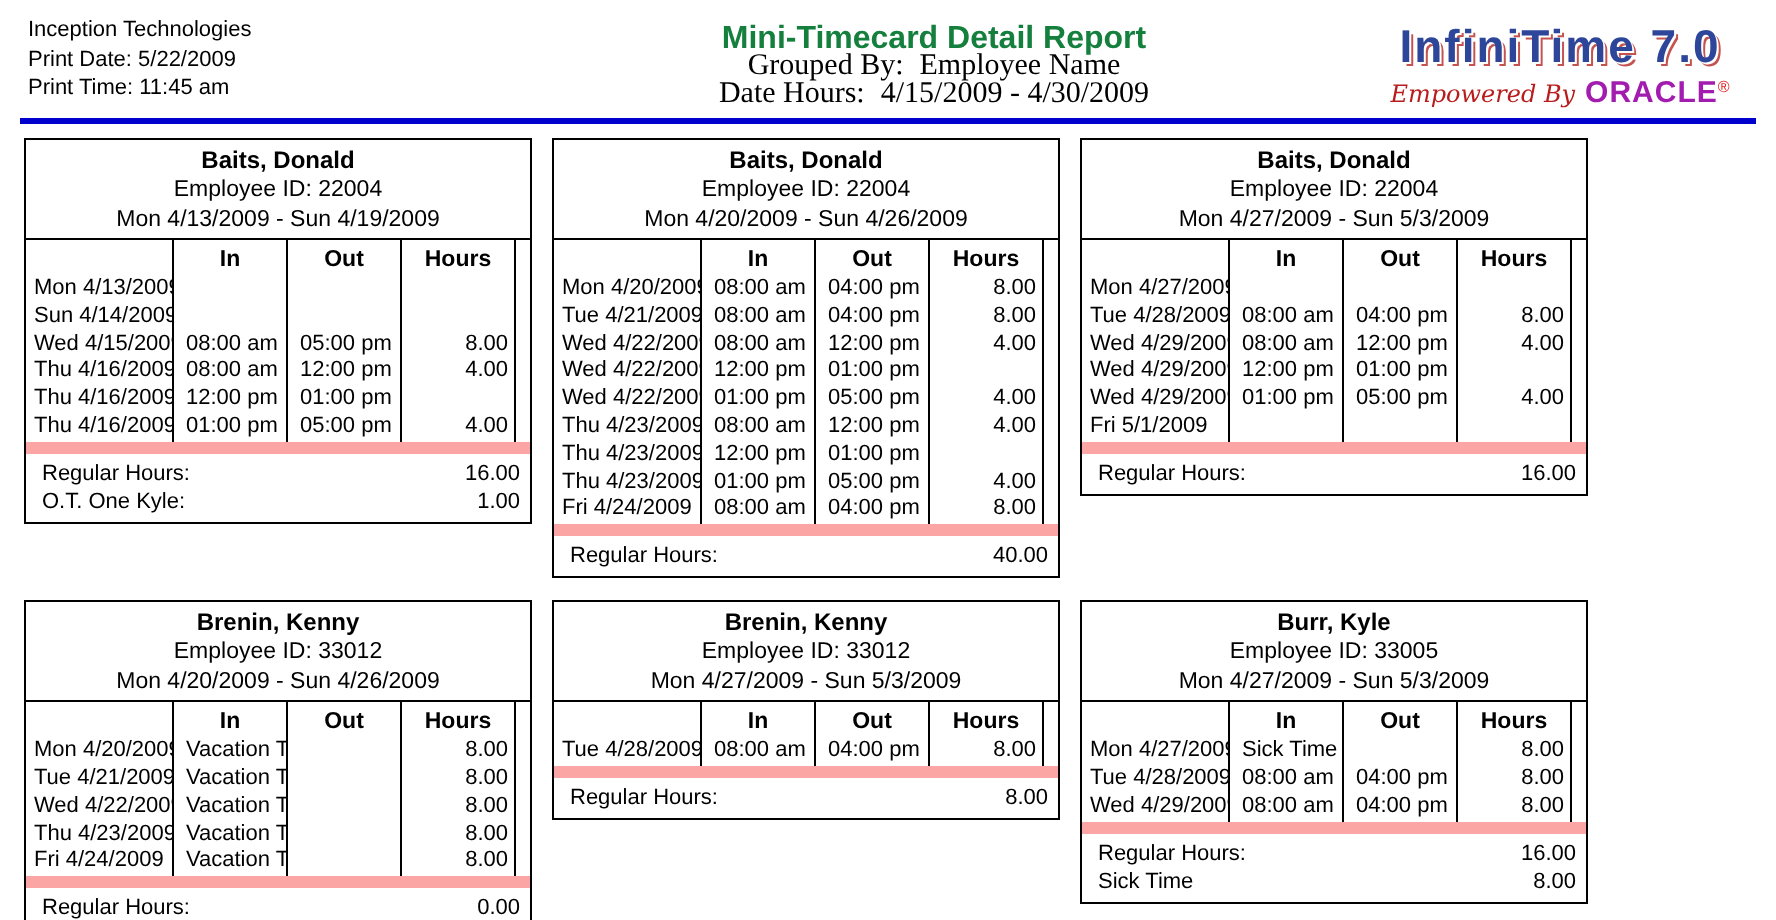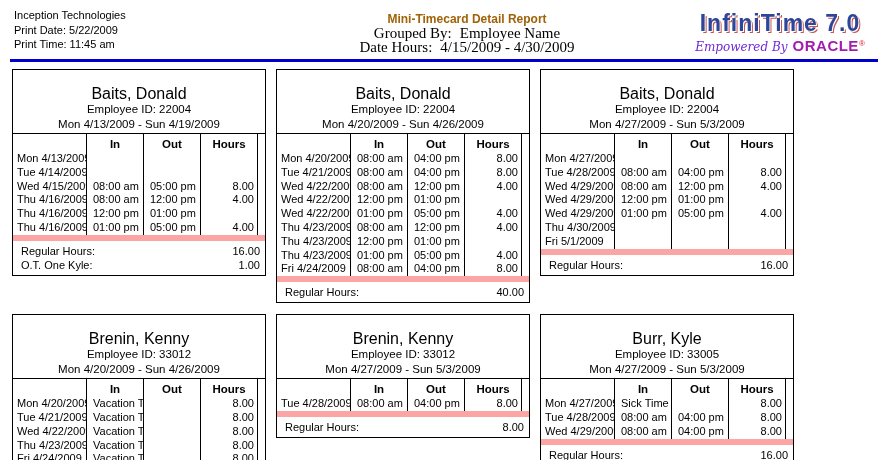--- a/index.html
+++ b/index.html
@@ -9,54 +9,54 @@
   
   .report-header {
     display: grid;
     grid-template-columns: 240px 1fr 200px;
     padding: 8px 8px 0 14px;
     height: 58px;
     border-radius: 28px;
   }
   .hdr-left div { font-size: 11px; line-height: 14.5px; }
   .hdr-center { text-align: center; padding-top: 4px; }
-  .report-title { font-size: 12px; font-weight: bold; color: #a16207; line-height: 15px; }
+  .report-title { font-size: 16px; font-weight: bold; color: #15803d; line-height: 15px; }
   .hdr-line { font-size: 15px; line-height: 13.5px; font-family: Liberation Serif, serif; }
   .hdr-line .lbl { margin-right: 8px; }
 
   .logo-box { text-align: center; padding-top: 2px; }
   .logo-product {
     font-size: 23px;
     font-weight: bold;
     letter-spacing: 1px;
     color: #2E4699;
     line-height: 26px;
     text-shadow: 1px 1px 0 #ffffff, 2px 2px 0 #c4524e;
     white-space: nowrap;
   }
   .logo-tagline-row { font-size: 12px; line-height: 15px; white-space: nowrap; }
-  .logo-tagline { font-family: "DejaVu Serif", serif; font-style: italic; color: #6d28d9; margin-right: 5px; }
+  .logo-tagline { font-family: "DejaVu Serif", serif; font-style: italic; color: #b91c1c; margin-right: 5px; }
   .logo-brand { font-weight: bold; color: #a21caf; font-size: 15px; letter-spacing: 0.5px; }
   .logo-reg { color: #E21B21; font-size: 8px; vertical-align: super; }
 
   .blue-rule { height: 3px; background: #0000CC; margin: 1px 10px 7px 10px; }
 
   
   .cards {
     display: grid;
     grid-template-columns: repeat(3, 254px);
     column-gap: 10px;
     row-gap: 11px;
     align-items: start;
     padding-left: 12px;
   }
   .card { width: 254px; border: 1px solid #000; background: #fff; }
 
   .card-head { text-align: center; padding: 2px 0 2px; border-bottom: 1px solid #000; }
-  .card-name { font-size: 16px; font-weight: normal; line-height: 16px; margin-top: 14px; }
+  .card-name { font-size: 12px; font-weight: bold; line-height: 16px; }
   .card-id, .card-period { font-size: 11.5px; line-height: 14.5px; }
 
   .trow { display: grid; grid-template-columns: 74px 57px 57px 57px 1fr; }
   .trow .c { overflow: hidden; white-space: nowrap; }
   .trow .c:not(.c-fill) { border-right: 1px solid #000; }
 
   .cols-row .c { height: 18px; line-height: 21px; font-weight: bold; text-align: center; font-size: 11.5px; }
   .drow .c { height: 13.8px; line-height: 13.8px; font-size: 11px; }
   .c-date { padding-left: 4px; }
   .drow .c-in, .drow .c-out { padding-left: 6px; }
@@ -109,21 +109,21 @@
         <div class="c c-fill"></div>
       </div>
     <div class="trow drow">
           <div class="c c-date">Mon 4/13/2009</div>
           <div class="c c-in"></div>
           <div class="c c-out"></div>
           <div class="c c-hours"></div>
           <div class="c c-fill"></div>
         </div>
         <div class="trow drow">
-          <div class="c c-date">Tue 4/14/2009</div>
+          <div class="c c-date">Sun 4/14/2009</div>
           <div class="c c-in"></div>
           <div class="c c-out"></div>
           <div class="c c-hours"></div>
           <div class="c c-fill"></div>
         </div>
         <div class="trow drow">
           <div class="c c-date">Wed 4/15/2009</div>
           <div class="c c-in">08:00 am</div>
           <div class="c c-out">05:00 pm</div>
           <div class="c c-hours">8.00</div>
@@ -292,27 +292,20 @@
           <div class="c c-fill"></div>
         </div>
         <div class="trow drow">
           <div class="c c-date">Wed 4/29/2009</div>
           <div class="c c-in">01:00 pm</div>
           <div class="c c-out">05:00 pm</div>
           <div class="c c-hours">4.00</div>
           <div class="c c-fill"></div>
         </div>
         <div class="trow drow">
-          <div class="c c-date">Thu 4/30/2009</div>
-          <div class="c c-in"></div>
-          <div class="c c-out"></div>
-          <div class="c c-hours"></div>
-          <div class="c c-fill"></div>
-        </div>
-        <div class="trow drow">
           <div class="c c-date">Fri 5/1/2009</div>
           <div class="c c-in"></div>
           <div class="c c-out"></div>
           <div class="c c-hours"></div>
           <div class="c c-fill"></div>
         </div>
       </div>
     <div class="card-summary">
         <div class="srow">
           <span>Regular Hours:</span>

